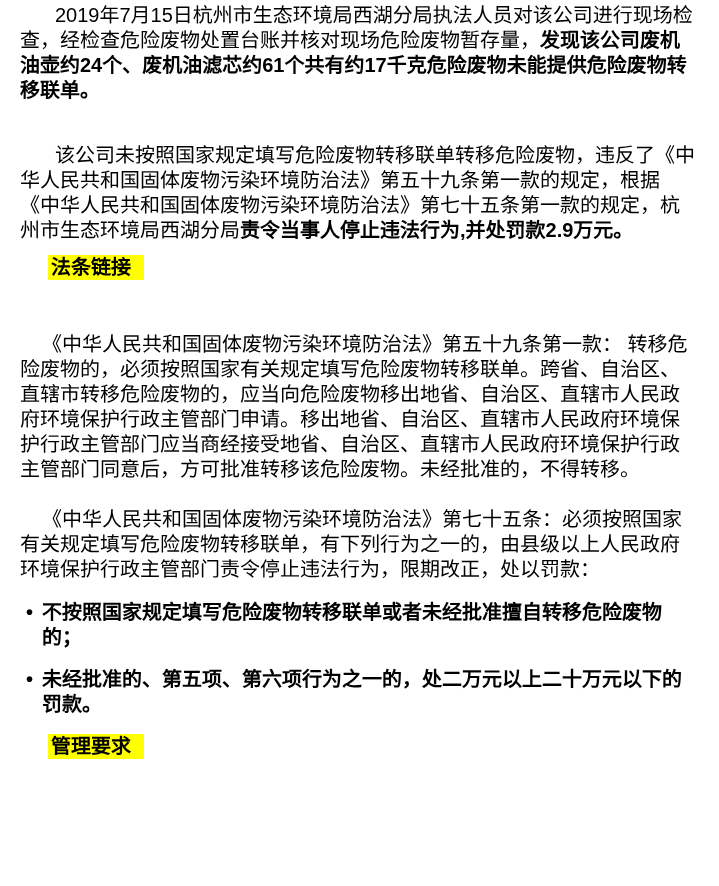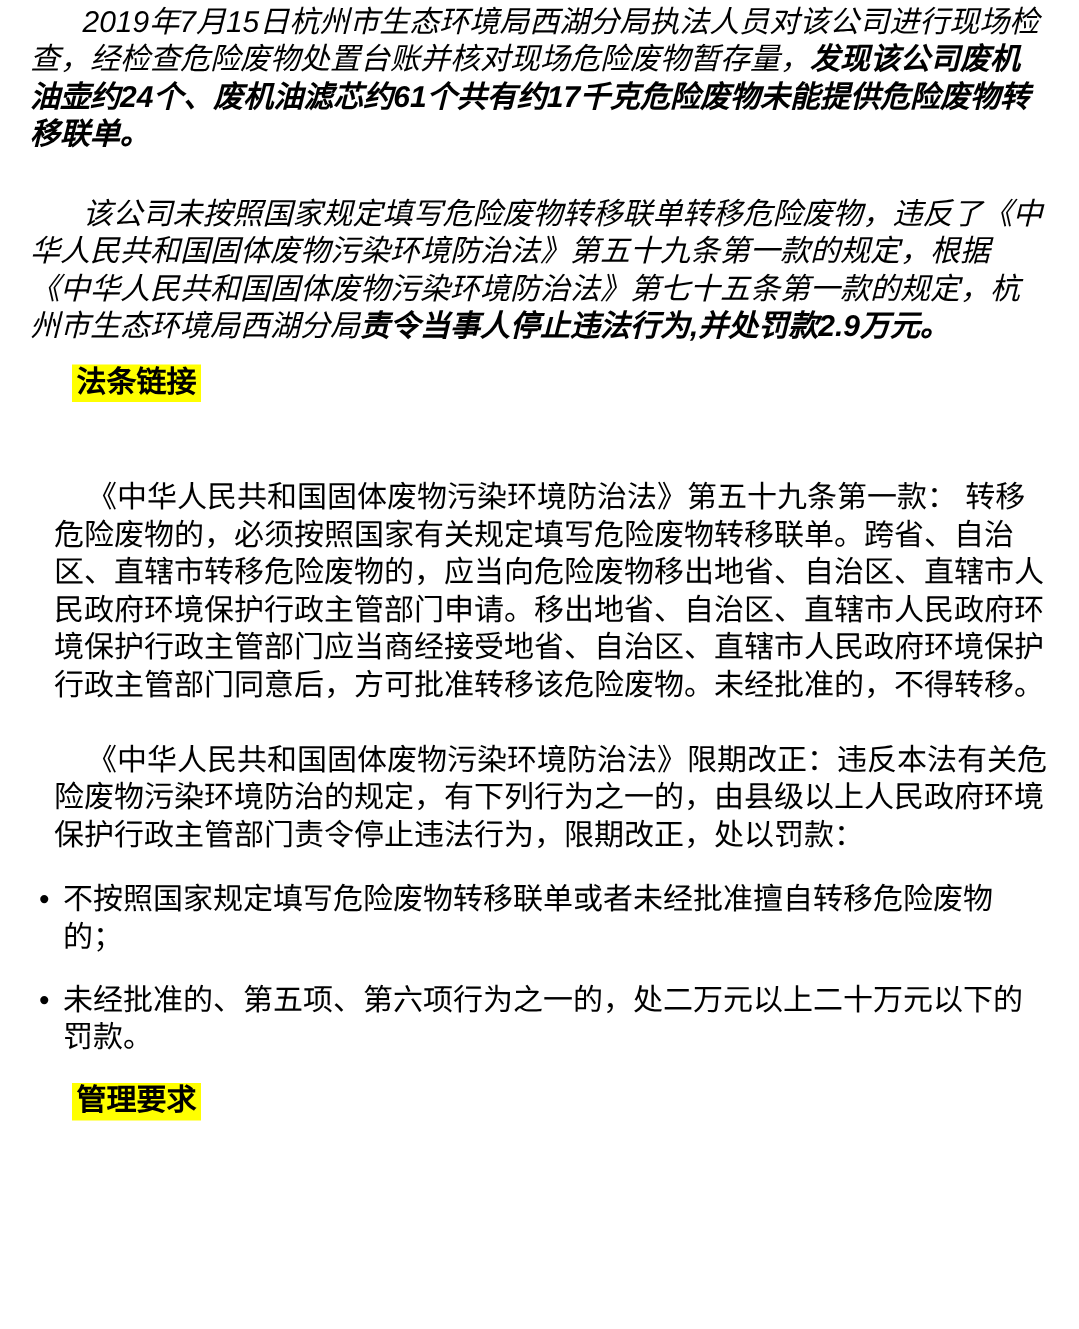--- a/index.html
+++ b/index.html
@@ -10,39 +10,39 @@
     background: var(--bg, #ffffff);
     color: var(--text, #000000);
     font-family: "Liberation Sans", sans-serif;
     font-size: 20px;
     line-height: 25px;
     padding: 3px 20px 0 20px;
     overflow: hidden;
     text-align: left;
   }
   .para { margin: 0; }
-  .indent2 { text-indent: 1.75em; font-style: italic; }
-  .indent1 { text-indent: 1.1em; margin-left: 16px; }
+  .indent2 { text-indent: 1.75em; }
+  .indent1 { text-indent: 1.1em; }
   .para b { font-weight: 700; }
-  .gap-p2 { margin-top: 28px; }
+  .gap-p2 { margin-top: 40px; }
   .gap-p3 { margin-top: 20px; }
   .gap-h1 { margin-top: 12px; }
   .gap-p4 { margin-top: 52px; }
   .gap-p5 { margin-top: 25px; }
   .gap-ul { margin-top: 18px; }
   .gap-h2 { margin-top: 16px; }
   .heading-line { margin-left: 28px; line-height: 25px; }
   .highlight {
     background: var(--highlight, #ffff00);
     font-weight: 700;
     display: inline-block;
     line-height: 20px;
-    padding: 2px 3px 3px 3px;
+    padding: 2px 13px 3px 3px;
   }
-  ul.bullets { list-style: none; margin-left: 0; }
+  ul.bullets { list-style: none; margin-left: 0; font-weight: bold; }
   .bullets li {
     position: relative;
     padding-left: 22px;
     margin-bottom: 17px;
   }
   .bullets li::before {
     content: "\2022";
     position: absolute;
     left: 6px;
     top: 0;
@@ -55,21 +55,21 @@
 
   <p class="para indent2"><span>2019年7月15日杭州市生态环境局西湖分局执法人员对该公司进行现场检查，经检查危险废物处置台账并核对现场危险废物暂存量，</span><b>发现该公司废机油壶约24个、废机油滤芯约61个共有约17千克危险废物未能提供危险废物转移联单。</b></p>
 
   <p class="para indent2 gap-p2"><span>该公司未按照国家规定填写危险废物转移联单转移危险废物，违反了《中华人民共和国固体废物污染环境防治法》第五十九条第一款的规定，根据《中华人民共和国固体废物污染环境防治法》第七十五条第一款的规定，杭州市生态环境局西湖分局</span><b>责令当事人停止违法行为,并处罚款2.9万元。</b></p>
 
 
   <p class="heading-line gap-h1"><span class="highlight">法条链接</span></p>
 
   <p class="para indent1 gap-p4">《中华人民共和国固体废物污染环境防治法》第五十九条第一款： 转移危险废物的，必须按照国家有关规定填写危险废物转移联单。跨省、自治区、直辖市转移危险废物的，应当向危险废物移出地省、自治区、直辖市人民政府环境保护行政主管部门申请。移出地省、自治区、直辖市人民政府环境保护行政主管部门应当商经接受地省、自治区、直辖市人民政府环境保护行政主管部门同意后，方可批准转移该危险废物。未经批准的，不得转移。</p>
 
-  <p class="para indent1 gap-p5">《中华人民共和国固体废物污染环境防治法》限期改正：违反本法有关危险废物污染环境防治的规定，有下列行为之一的，由县级以上人民政府环境保护行政主管部门责令停止违法行为，限期改正，处以罚款：</p>
+  <p class="para indent1 gap-p5">《中华人民共和国固体废物污染环境防治法》第七十五条：必须按照国家有关规定填写危险废物转移联单，有下列行为之一的，由县级以上人民政府环境保护行政主管部门责令停止违法行为，限期改正，处以罚款：</p>
 
   <ul class="bullets gap-ul">
     <li>不按照国家规定填写危险废物转移联单或者未经批准擅自转移危险废物的；</li>
     <li>未经批准的、第五项、第六项行为之一的，处二万元以上二十万元以下的罚款。</li>
   </ul>
 
   <p class="heading-line gap-h2"><span class="highlight">管理要求</span></p>
 
 </div>
 

